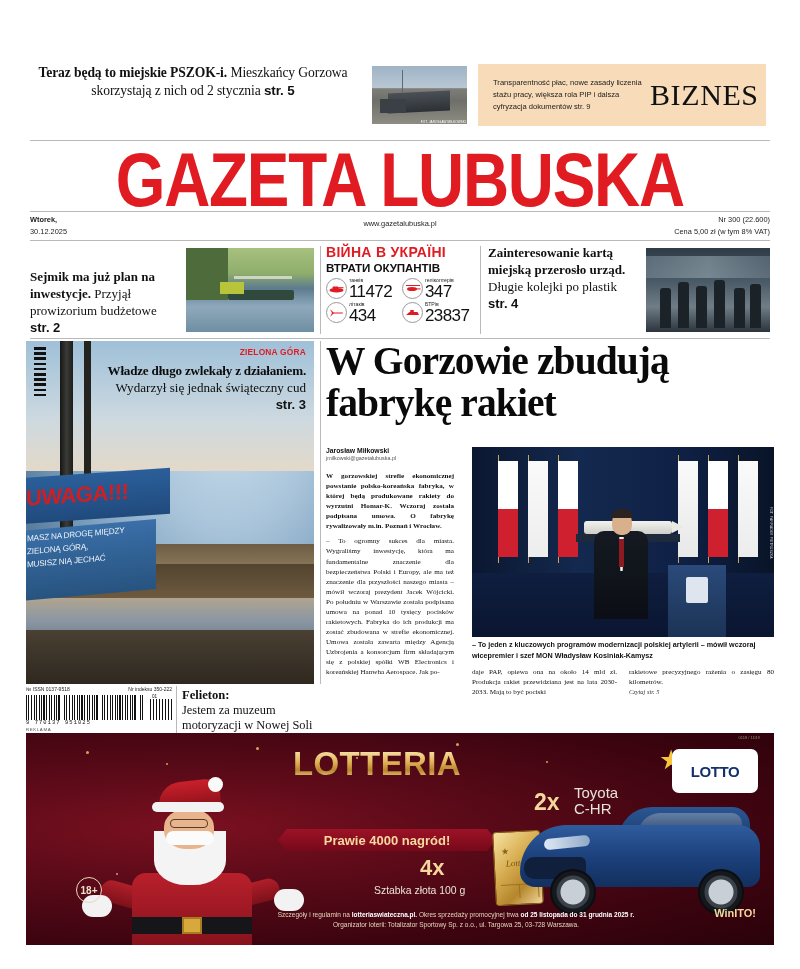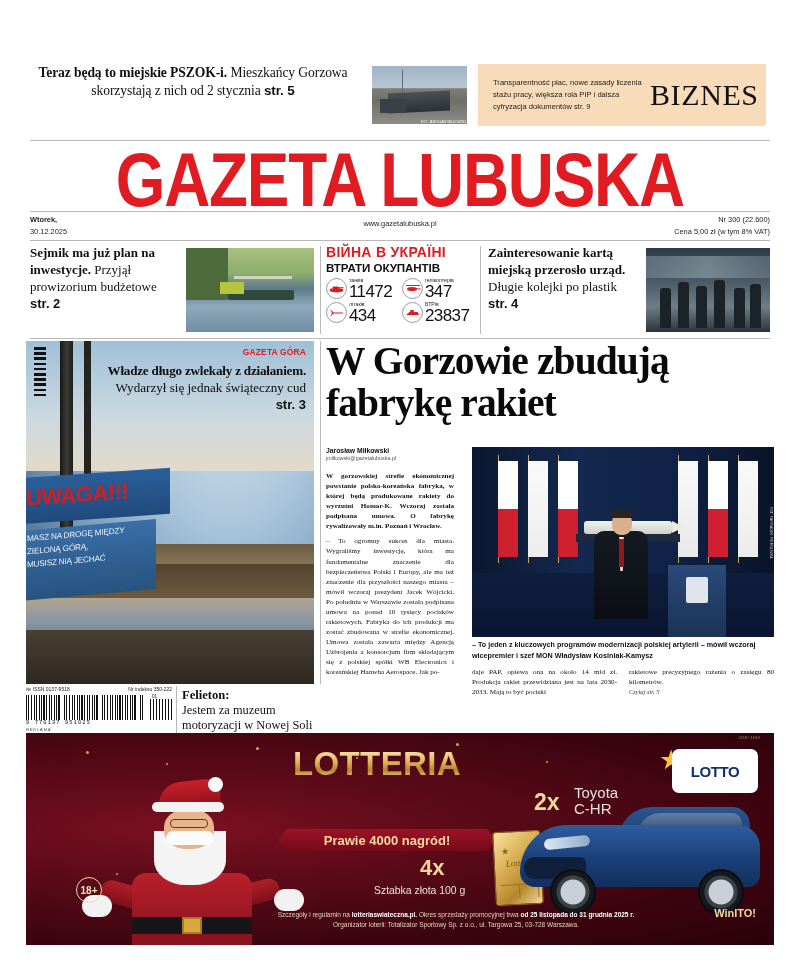--- a/index.html
+++ b/index.html
@@ -72,21 +72,21 @@
   .datebar .dc { left:50%; transform:translateX(-50%); top:4px; }
   .datebar .dr { right:0; top:0; text-align:right; }
 
   
   .teaser-row { position:absolute; left:30px; top:244px; width:740px; height:94px; }
   .tz { position:absolute; top:0; height:94px; }
   .tz-text { font-size:13px; line-height:1.31; }
   .tz-text .hl { font-weight:bold; }
   .tz-text .pg { font-family:"Liberation Sans", sans-serif; font-weight:bold; font-size:13px; }
 
-  .tz1 { left:0; width:150px; }
+  .tz1 { left:0; width:150px;margin-top:24px; }
   .tz1-photo {
     position:absolute; left:156px; top:4px; width:128px; height:84px;
     background:linear-gradient(#a7c07f 0%, #8fae6b 30%, #5d7b8f 48%, #8fa9bb 70%, #6f8ea2 100%);
     overflow:hidden;
   }
   .tz1-photo .boat { position:absolute; left:42px; top:42px; width:66px; height:10px; background:#2f4a3d; border-radius:2px; }
   .tz1-photo .boat2 { position:absolute; left:34px; top:34px; width:24px; height:12px; background:#b8c43a; }
   .tz1-photo .tree { position:absolute; left:0; top:0; width:42px; height:52px; background:#4e6b3c; }
   .tz1-photo .rail { position:absolute; left:48px; top:28px; width:58px; height:3px; background:#cfd6c0; }
 
@@ -585,21 +585,21 @@
             <i></i>
             <i></i>
             <i></i>
             <i></i>
             <i></i>
             <i></i>
             <i></i>
             <i></i>
             <i></i>
         </div>
-        <div class="zg-tag">GAZETA GÓRA</div>
+        <div class="zg-tag">ZIELONA GÓRA</div>
         <div class="zg-head">
           <div class="l1">Władze długo zwlekały z działaniem.</div>
           <div class="l2">Wydarzył się jednak świąteczny cud</div>
           <div class="pg">str. 3</div>
         </div>
       </div>
     </div>
 
     <div class="vline" style="left:320px; top:0px; height:343px;"></div>
 

